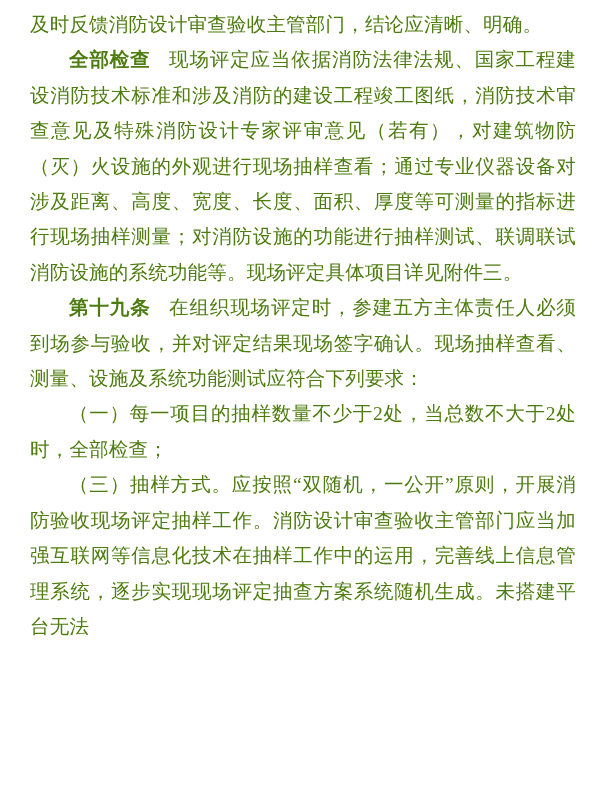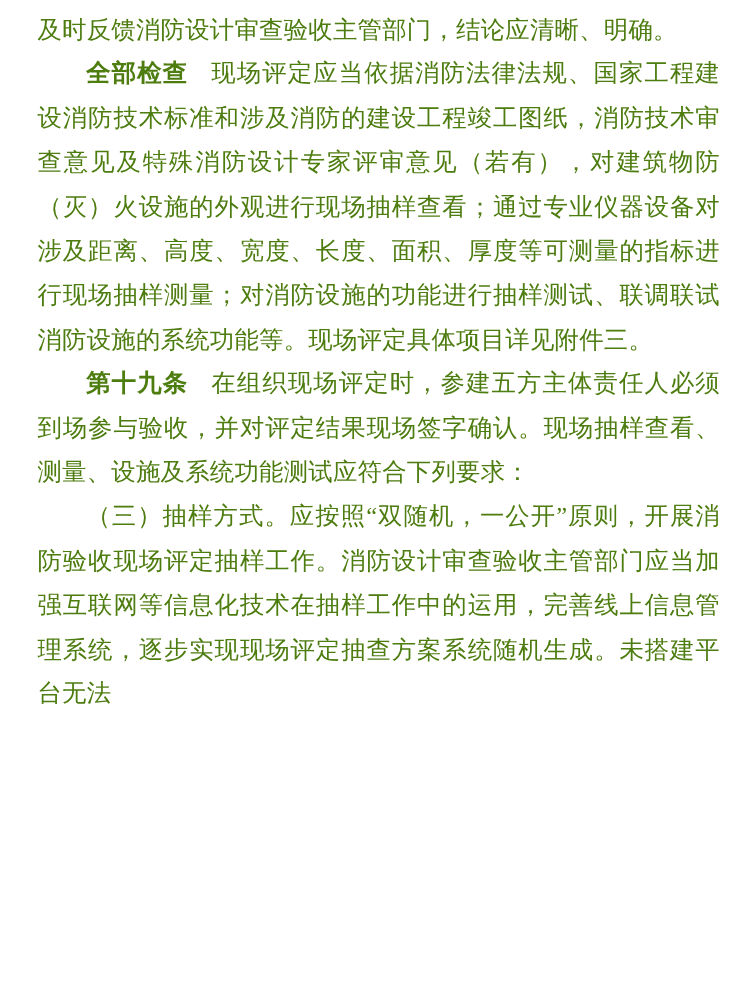--- a/index.html
+++ b/index.html
@@ -41,15 +41,16 @@
   }
 </style>
 </head>
 <body>
 
 <div class="page">
   <div class="content">
       <p class="para">及时反馈消防设计审查验收主管部门，结论应清晰、明确。</p>
       <p class="para indent"><b class="head">全部检查</b>现场评定应当依据消防法律法规、国家工程建设消防技术标准和涉及消防的建设工程竣工图纸，消防技术审查意见及特殊消防设计专家评审意见（若有），对建筑物防（灭）火设施的外观进行现场抽样查看；通过专业仪器设备对涉及距离、高度、宽度、长度、面积、厚度等可测量的指标进行现场抽样测量；对消防设施的功能进行抽样测试、联调联试消防设施的系统功能等。现场评定具体项目详见附件三。</p>
       <p class="para indent"><b class="head">第十九条</b>在组织现场评定时，参建五方主体责任人必须到场参与验收，并对评定结果现场签字确认。现场抽样查看、测量、设施及系统功能测试应符合下列要求：</p>
+      <p class="para indent">（一）每一项目的抽样数量不少于2处，当总数不大于2处时，全部检查；</p>
       <p class="para indent">（三）抽样方式。应按照“双随机，一公开”原则，开展消防验收现场评定抽样工作。消防设计审查验收主管部门应当加强互联网等信息化技术在抽样工作中的运用，完善线上信息管理系统，逐步实现现场评定抽查方案系统随机生成。未搭建平台无法</p>
     </div>
 </div>
 
 </body></html>

